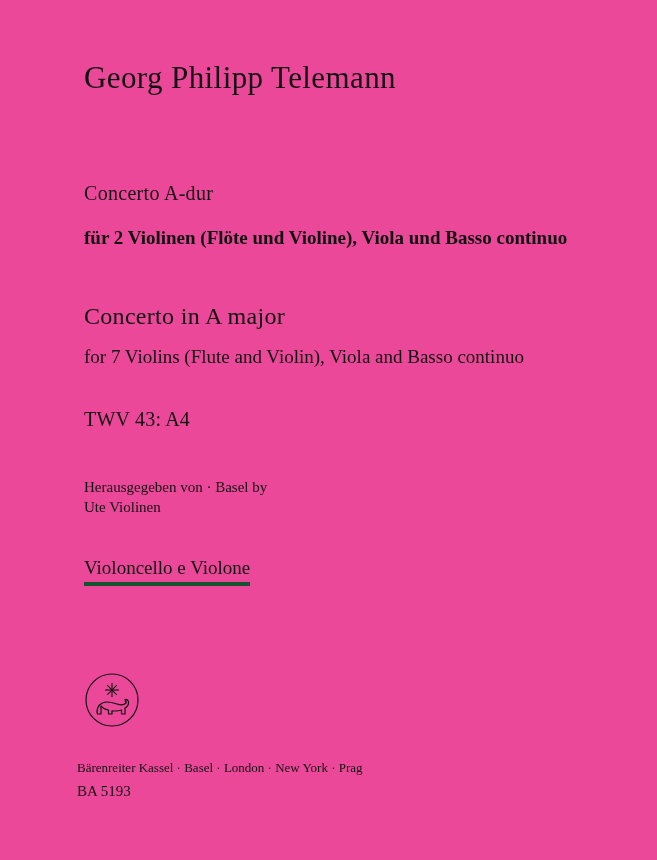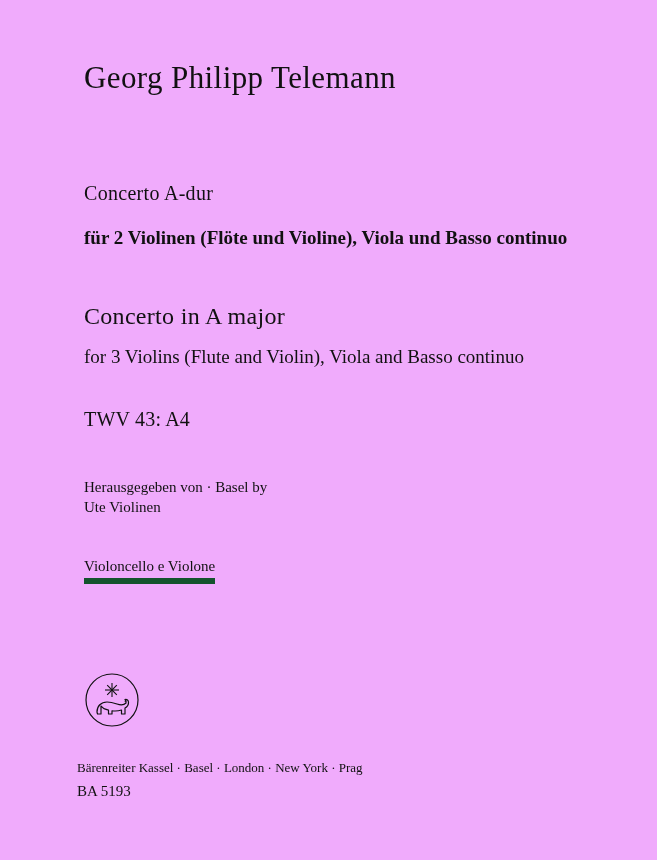--- a/index.html
+++ b/index.html
@@ -12,21 +12,21 @@
     height: 860px;
     font-family: "Liberation Serif", serif;
     color: #1a1a1a;
     position: relative;
     overflow: hidden;
   }
   .page {
     position: relative;
     width: 657px;
     height: 860px;
-    background: #f0abfc;
+    background: #ec4899;
   }
 
   
   .composer {
     position: absolute;
     left: 84px;
     top: 60px;
     font-size: 31px;
     letter-spacing: 0.4px;
     font-weight: 400;
@@ -102,26 +102,26 @@
     white-space: nowrap;
   }
 
   
   .part-wrap {
     position: absolute;
     left: 84px;
     top: 557px;
   }
   .part-name {
-    font-size: 15px;
+    font-size: 19px;
     color: #111;
     white-space: nowrap;
     display: inline-block;
     padding-bottom: 3px;
-    border-bottom: 6px solid #14532d;
+    border-bottom: 4px solid #14532d;
   }
 
   
   .logo {
     position: absolute;
     left: 84px;
     top: 672px;
     width: 56px;
     height: 56px;
   }
@@ -151,21 +151,21 @@
 <div class="page">
 
   <div class="composer">Georg Philipp Telemann</div>
 
   <div class="title-de">Concerto A-dur</div>
 
   <div class="subtitle-de">für 2 Violinen (Flöte und Violine), Viola und Basso continuo</div>
 
   <div class="title-en">Concerto in A major</div>
 
-  <div class="subtitle-en">for 3 Violins (Flute and Violin), Viola and Basso continuo</div>
+  <div class="subtitle-en">for 7 Violins (Flute and Violin), Viola and Basso continuo</div>
 
   <div class="catalogue">TWV 43: A4</div>
 
   <div class="editor-line1">Herausgegeben von · Basel by</div>
 
   <div class="editor-line2">Ute Violinen</div>
 
   <div class="part-wrap">
     <span class="part-name">Violoncello e Violone</span>
   </div>

